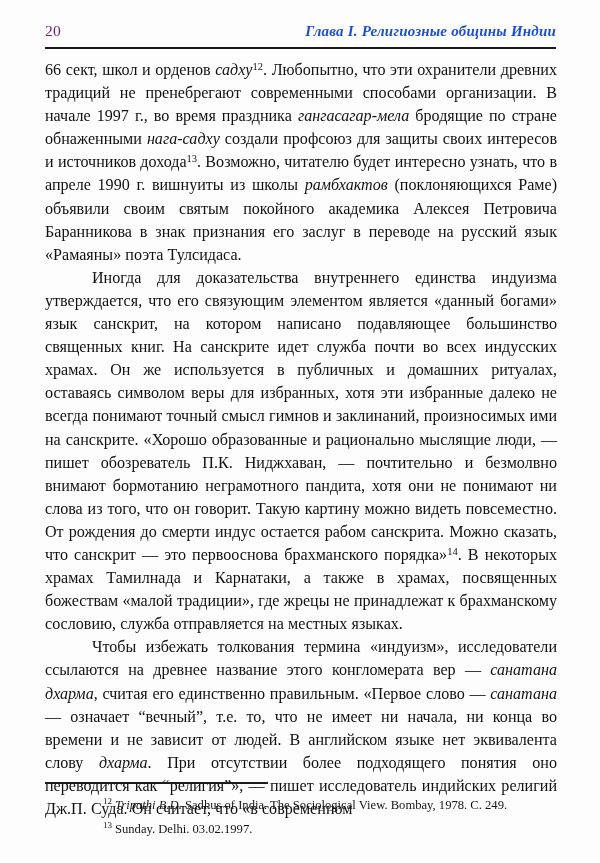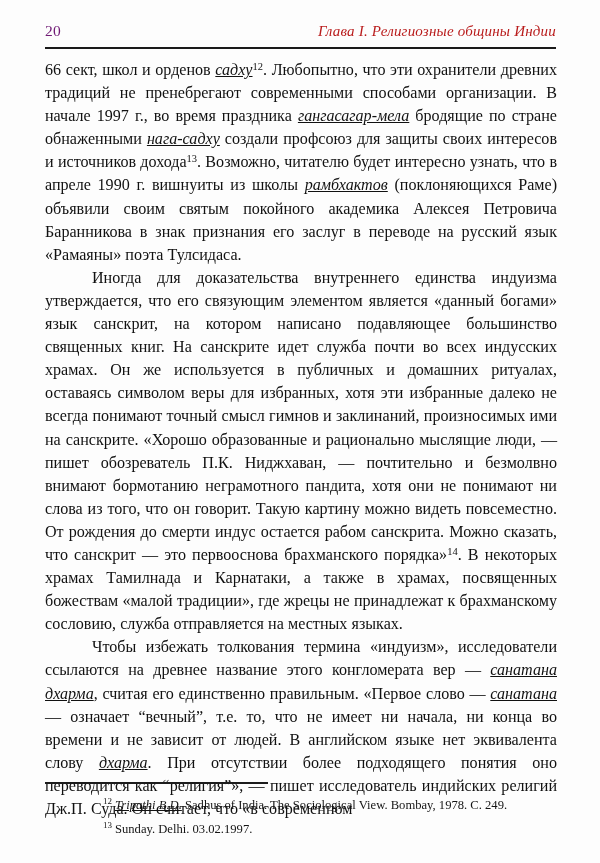--- a/index.html
+++ b/index.html
@@ -29,23 +29,23 @@
     justify-content: space-between;
   }
   #folio {
     font-size: 15.5px;
     letter-spacing: 0.3px;
     color: #701a75;
   }
   #runtitle {
     font-size: 15px;
     font-style: italic;
-    font-weight: normal;
+    font-weight: bold;
     letter-spacing: 0.2px;
-    color: #b91c1c;
+    color: #1d4ed8;
     white-space: nowrap;
   }
   #headrule {
     position: absolute;
     left: 45px;
     top: 47px;
     width: 511px;
     height: 2px;
     background: #1a1a1a;
   }
@@ -62,21 +62,21 @@
     text-align: justify;
     text-justify: inter-word;
     font-size: 16.1px;
     line-height: 23.1px;
     text-indent: 47px;
     hyphens: manual;
     word-spacing: 0.1px;
     color: #111111;
   }
   .para.first { text-indent: 0; }
-  .ital { font-style: italic; text-decoration: underline; }
+  .ital { font-style: italic; }
   sup.fn {
     font-size: 10.5px;
     vertical-align: 0.52em;
     line-height: 0;
     font-style: normal;
   }
 
   
   #fnrule {
     position: absolute;

